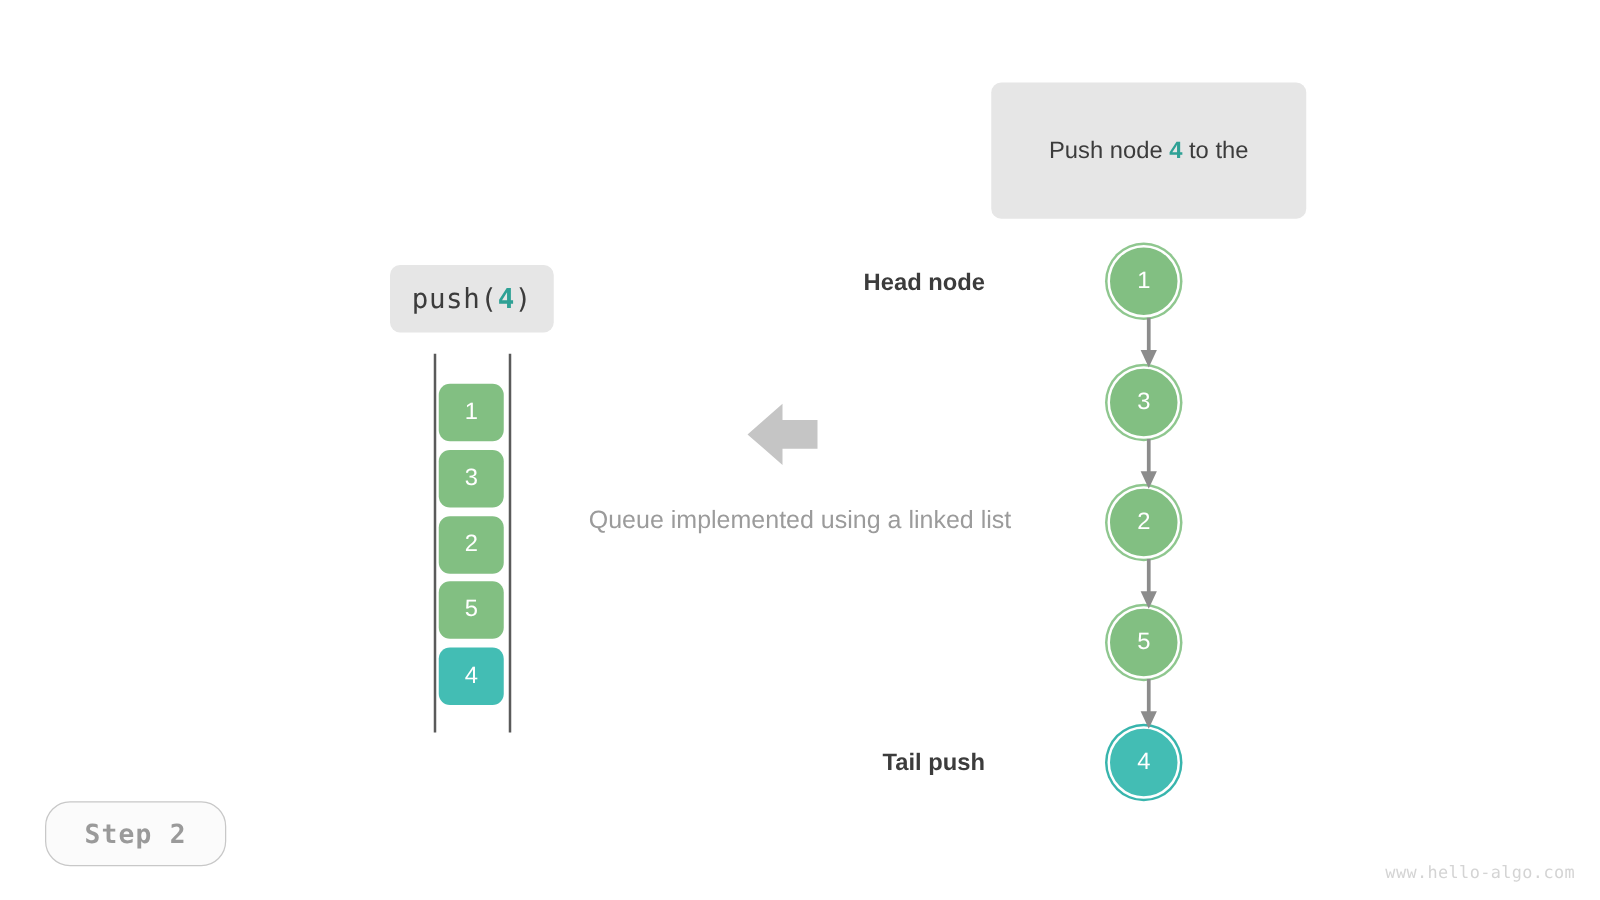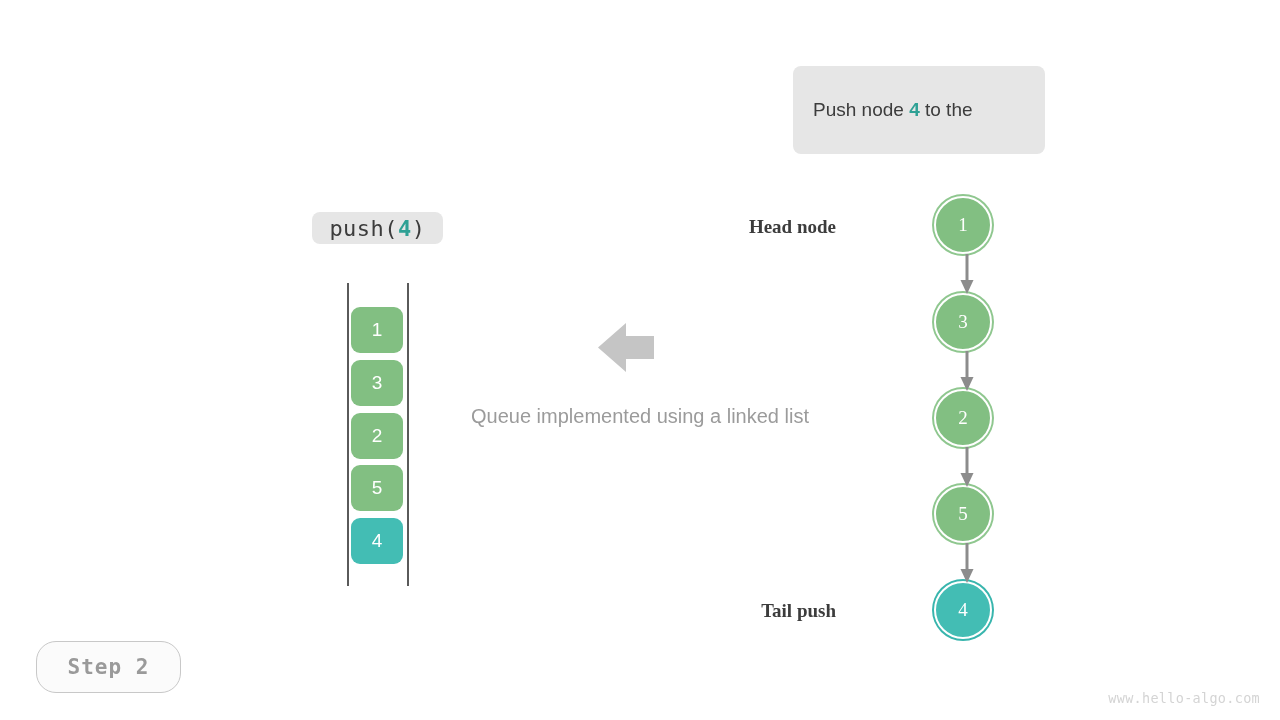--- a/index.html
+++ b/index.html
@@ -29,38 +29,38 @@
     color: #3c3c3c;
     display: flex;
     align-items: center;
     justify-content: center;
   }
 
   #op-tooltip {
     left: 793px;
     top: 66px;
     width: 252px;
-    height: 88px;
+    height: 109px;
     padding: 0 20px;
     box-sizing: border-box;
     font-size: 19px;
     line-height: 28px;
-    justify-content: flex-start;
+    justify-content: center;
   }
   #op-tooltip .line { display: block; }
   .accent-num {
     color: #2fa195;
     font-weight: bold;
   }
 
   #push-chip {
     left: 312px;
     top: 212px;
     width: 131px;
-    height: 32px;
+    height: 54px;
     font-family: "DejaVu Sans Mono", monospace;
     font-size: 22px;
     color: #3c3c3c;
     letter-spacing: 0.5px;
   }
   #push-chip .mono-accent {
     color: #2fa195;
     font-weight: bold;
   }
 
@@ -146,25 +146,24 @@
     justify-content: center;
     color: #ffffff;
     font-size: 19px;
   }
   .cell-green { background: #82bf82; }
   .cell-teal  { background: #43bdb4; }
 
   
   #linkedlist-group {
     position: absolute;
-    left: 788px;
+    left: 740px;
     top: 190px;
     width: 230px;
     height: 460px;
-    font-family: Liberation Serif, serif;
   }
 
   .ll-node {
     position: absolute;
     left: 146px;
     width: 58px;
     height: 58px;
     border-radius: 50%;
     display: flex;
     align-items: center;

